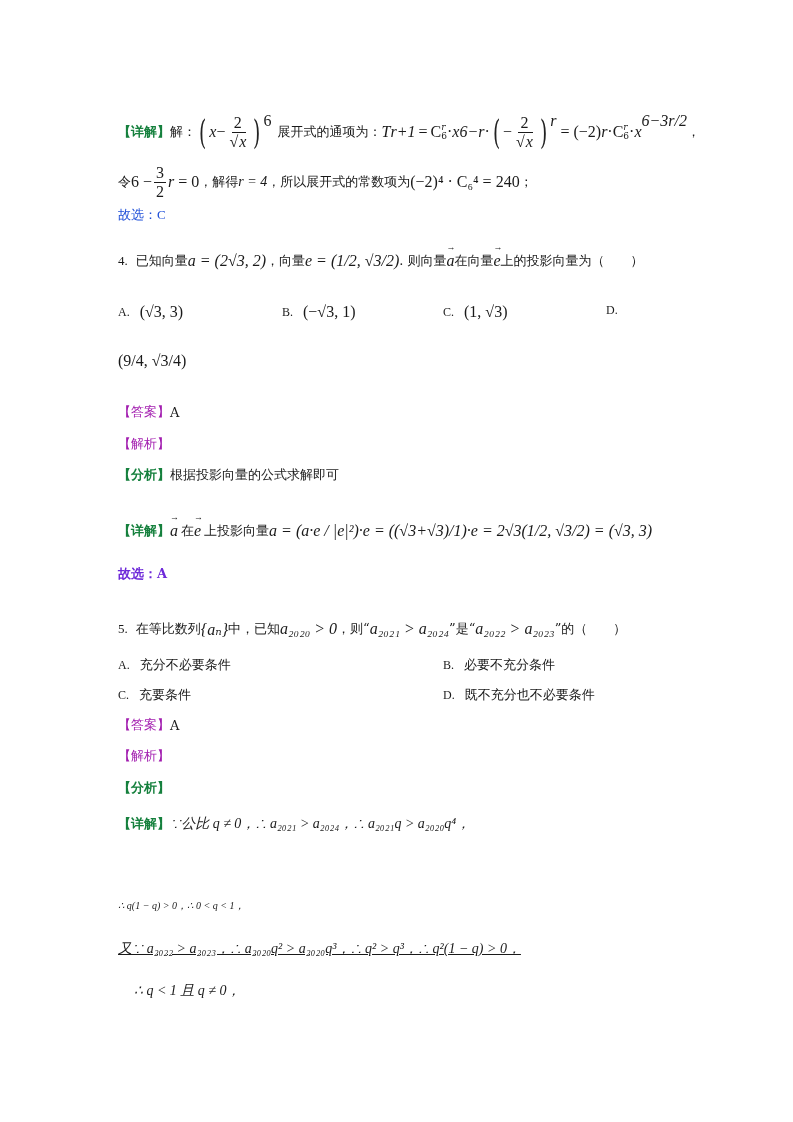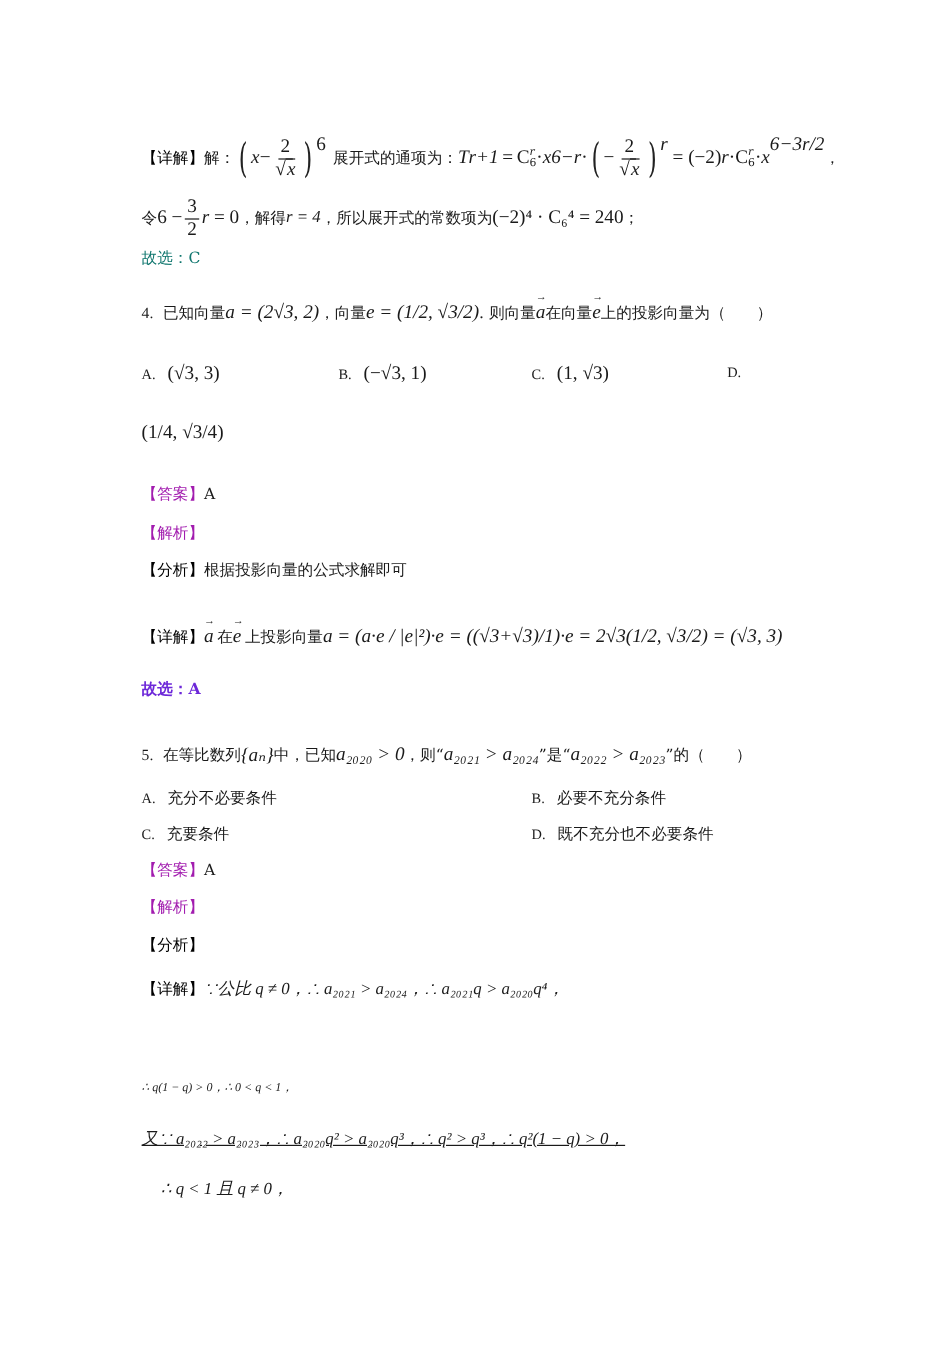--- a/index.html
+++ b/index.html
@@ -6,21 +6,21 @@
   body {
     width: 793px; height: 1122px; position: relative; overflow: hidden;
     font-family: "DejaVu Serif", "Liberation Serif", serif;
     color: #1a1a1a; font-size: 13px;
   }
   .page { position: absolute; left: 0; top: 0; width: 793px; height: 1122px; }
   .line { position: absolute; left: 118px; white-space: nowrap; display: flex; align-items: center; }
   .m { font-family: "Liberation Serif", "DejaVu Serif", serif; font-style: italic; font-size: 16px; }
   .n { font-family: "Liberation Serif", "DejaVu Serif", serif; font-style: normal; font-size: 16px; }
   .cjk { font-size: 13px; }
-  .bk { color: #000000; font-weight: normal; }
+  .bk { color: #15803d; font-weight: bold; }
   .lbl-blue { color: #a21caf; }
   .frac { display: inline-flex; flex-direction: column; align-items: center; vertical-align: middle; margin: 0 2px; }
   .frac .num { border-bottom: 1px solid #1a1a1a; padding: 0 2px; line-height: 1.1; }
   .frac .den { padding: 0 2px; line-height: 1.1; }
   .paren { font-size: 34px; font-weight: 100; transform: scaleX(0.55); display: inline-block; line-height: 1; color: #222; }
   sup { font-size: 10px; }
   sub { font-size: 9px; }
   .sqrt { border-top: 1px solid #1a1a1a; padding-left: 1px; }
   .vec { position: relative; display: inline-block; }
   .vec::before { content: "→"; position: absolute; top: -10px; left: 0; font-size: 9px; font-style: normal; }
@@ -87,21 +87,21 @@
       </span>
     <span class="m">r</span>
       <span class="n">&nbsp;= 0</span>
     <span class="cjk">，解得</span>
     <span class="m" style="font-size:14px;">r = 4</span>
     <span class="cjk">，所以展开式的常数项为</span>
     <span class="n">(−2)⁴ · C₆⁴ = 240</span>
     <span class="cjk">；</span>
   </div>
 
-  <div class="line cjk" style="top:205px;height:20px;color:#0f766e;">故选：C</div>
+  <div class="line cjk" style="top:205px;height:20px;color:#1d4ed8;font-family:Liberation Serif, serif;">故选：C</div>
 
   <div class="line" style="top:240px;height:42px;">
     <span class="cjk" style="font-family:'Liberation Serif',serif;margin-right:8px;">4.</span>
     <span class="cjk">已知向量</span>
     <span class="m">a = (2√3, 2)</span>
     <span class="cjk">，向量</span>
     <span class="m">e = (1/2, √3/2)</span>
     <span class="cjk">. 则向量</span>
     <span class="m vec">a</span>
     <span class="cjk">在向量</span>
@@ -118,21 +118,21 @@
       <span class="n">(−√3, 1)</span>
   </div>
   <div class="opt" style="left:443px;top:303px;">
     <span class="optlabel">C.</span>
       <span class="n">(1, √3)</span>
   </div>
   <div class="opt" style="left:606px;top:303px;">
     <span class="optlabel">D.</span>
   </div>
   <div class="opt" style="left:118px;top:352px;">
-    <span class="n">(1/4, √3/4)</span>
+    <span class="n">(9/4, √3/4)</span>
   </div>
 
   <div class="line cjk" style="top:403px;">
     <span class="lbl-blue">【答案】</span>
       <span>A</span>
   </div>
   <div class="line cjk lbl-blue" style="top:435px;">【解析】</div>
   <div class="line cjk" style="top:466px;">
     <span class="bk">【分析】</span>
       <span>根据投影向量的公式求解即可</span>

